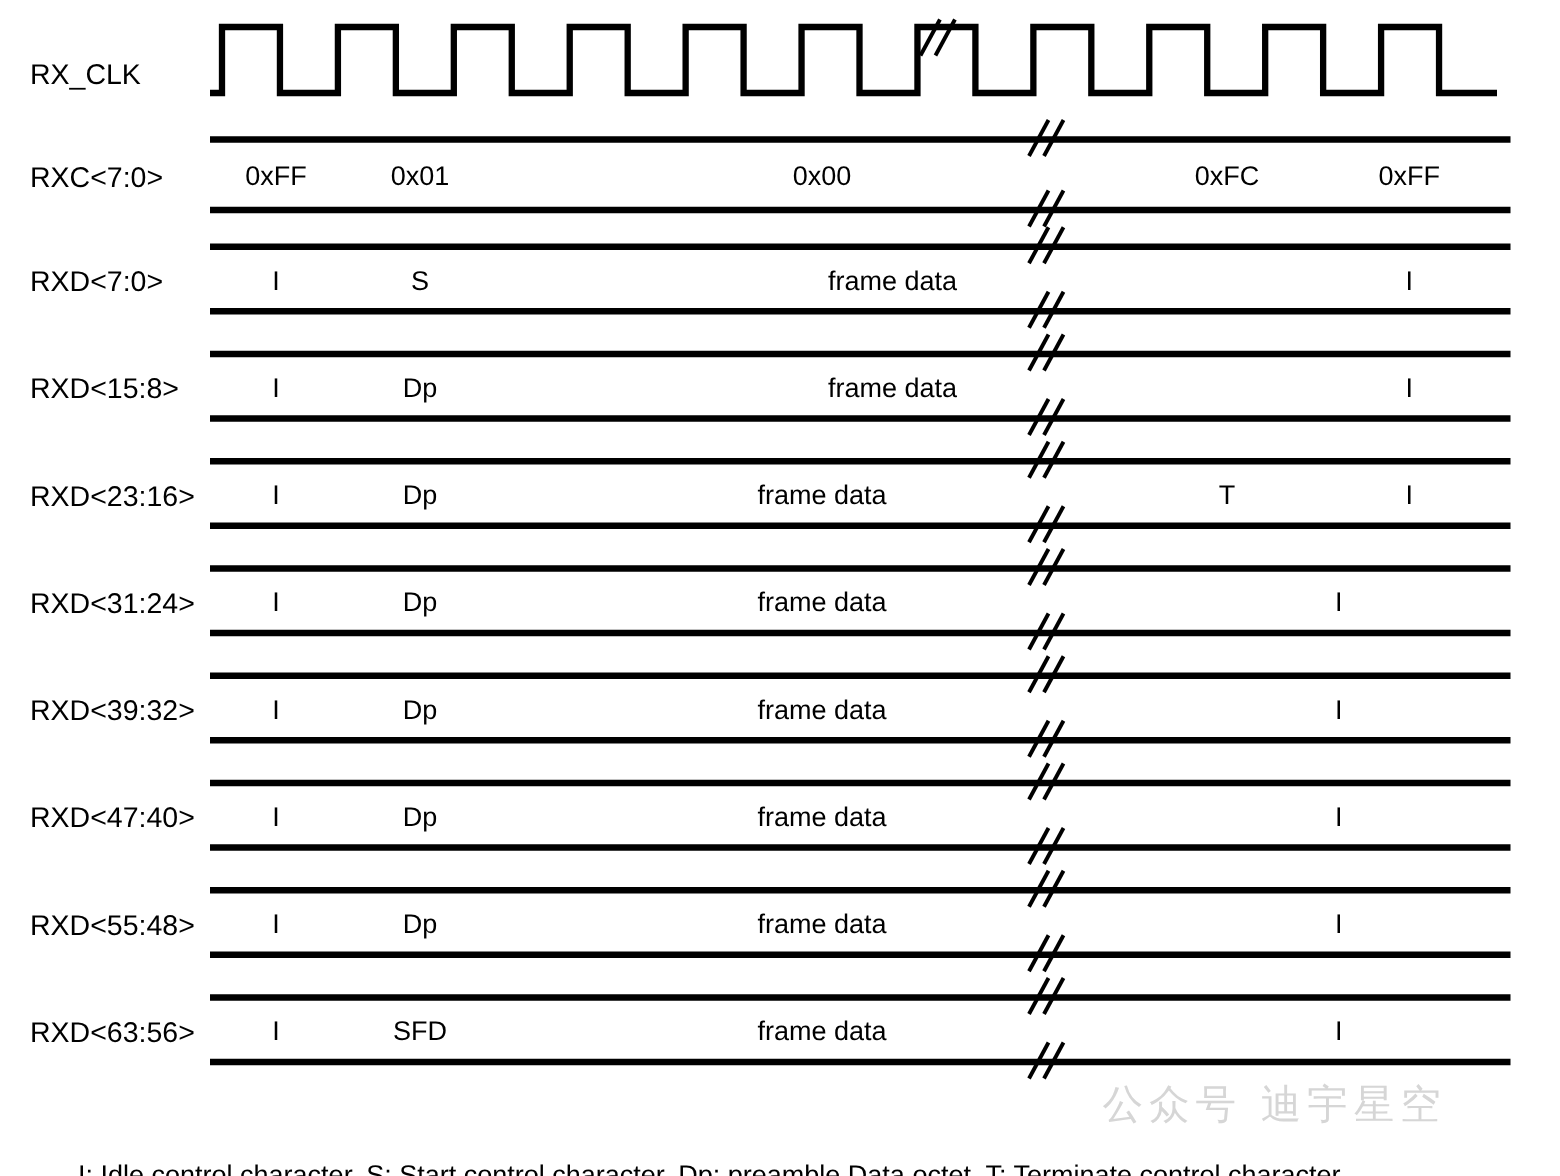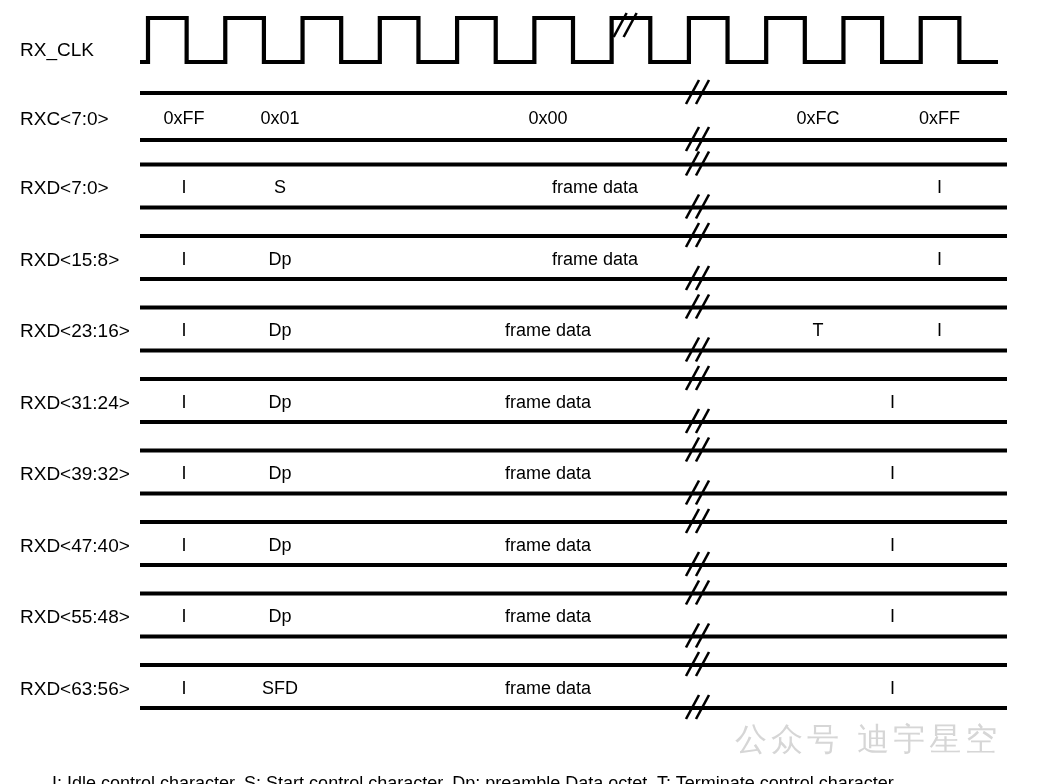--- a/index.html
+++ b/index.html
@@ -7,21 +7,21 @@
     width:1040px;height:784px;
     background:#ffffff;
     font-family:"Liberation Sans", sans-serif;
     color:#000000;
     overflow:hidden;
     position:relative;
   }
   #stage{position:absolute;left:0;top:0;width:1040px;height:784px;}
   #wm{
     position:absolute;left:735px;top:718px;
-    font-size:32px;letter-spacing:4px;
+    font-size:27px;letter-spacing:4px;
     color:#d6d6d6;
     font-family:"DejaVu Sans", sans-serif;
     white-space:nowrap;
     user-select:none;
     z-index:1;
   }
   svg#diagram{position:absolute;left:0;top:0;z-index:2;}
   .siglabel{
     font-family:"Liberation Sans", sans-serif;
     font-size:19px;

